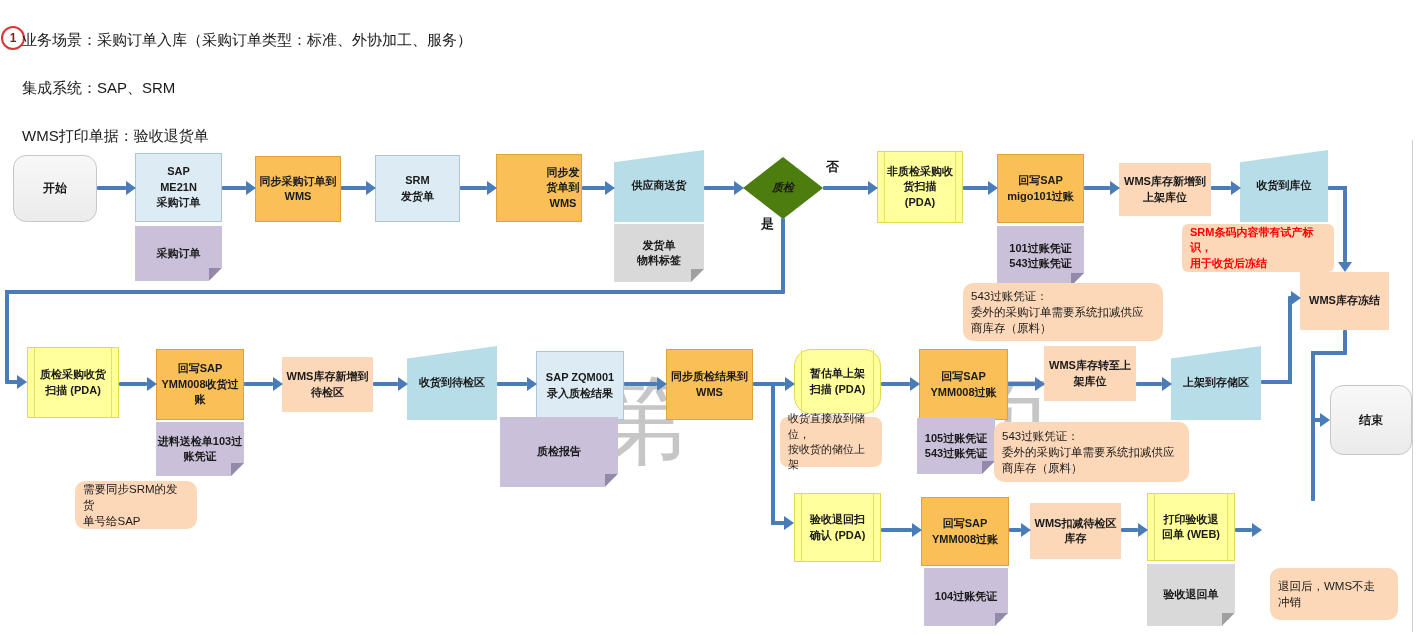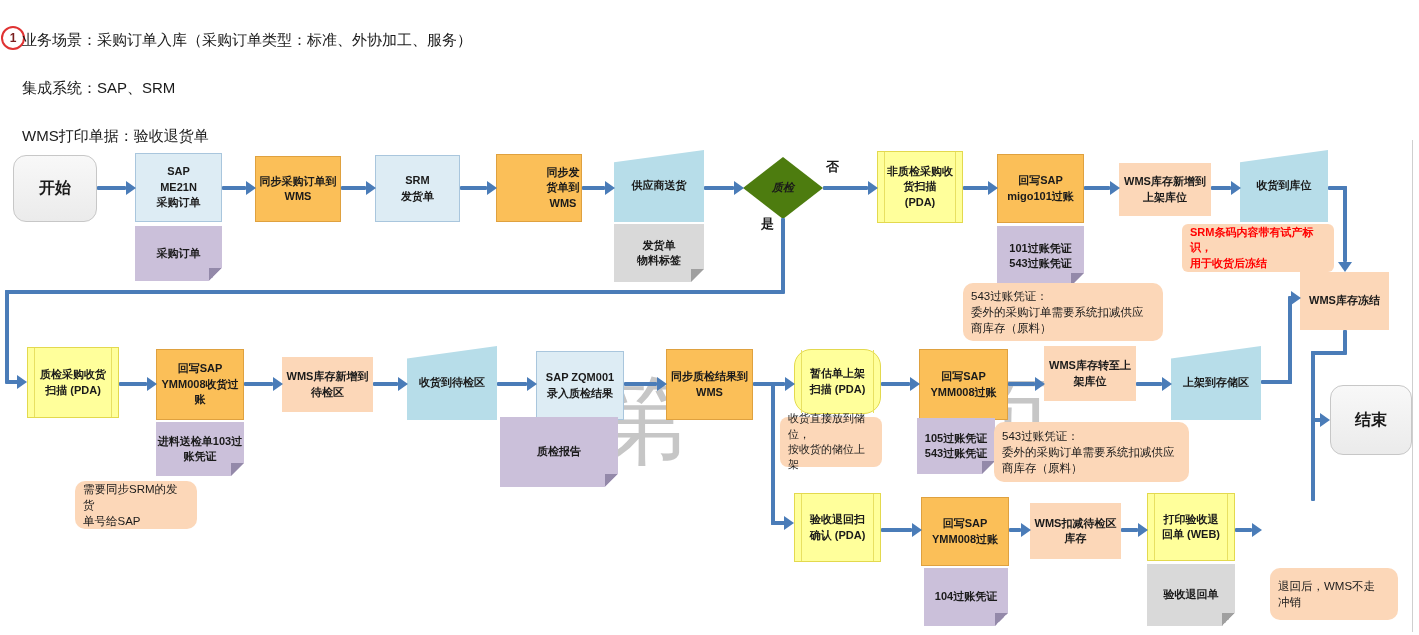--- a/index.html
+++ b/index.html
@@ -11,21 +11,21 @@
           border-radius:50%;font-size:12px;font-weight:bold;color:#7a1f1f;display:flex;
           align-items:center;justify-content:center;background:#fff;}
   
   .wm{position:absolute;left:592px;top:358px;font-size:96px;color:#c6c6c6;letter-spacing:42px;
       z-index:1;font-weight:400;}
   
   .nd{position:absolute;display:flex;align-items:center;justify-content:center;text-align:center;
       font-size:11px;font-weight:bold;line-height:1.4;white-space:pre-line;z-index:2;box-sizing:border-box;}
   .blue{background:#ddecf4;border:1px solid #a9c6dd;}
   .orange{background:#fbbf58;border:1px solid #dfa13f;}
-  .startend{background:linear-gradient(#f8f8f8,#ebebeb);border:1.5px solid #c7c7c7;border-radius:13px;font-size:16px;}
+  .startend{background:linear-gradient(#f8f8f8,#ebebeb);border:1.5px solid #c7c7c7;border-radius:13px;font-size:12px;}
   .peach{background:#fcd7b8;}
   .peachR{background:#fcd7b8;border-radius:10px;font-weight:normal;font-size:11.5px;}
   .yellowP{background:#ffff9b;border:1px solid #e3d94e;}
   .yellowP::before,.yellowP::after{content:"";position:absolute;top:0;bottom:0;width:0;border-left:1px solid #e8e062;}
   .yellowP::before{left:6px;}
   .yellowP::after{right:6px;}
   .trap{background:#b7dde9;clip-path:polygon(0 17%,100% 0%,100% 100%,0% 100%);}
   .diamond{background:#4d7c0f;clip-path:polygon(50% 0,100% 50%,50% 100%,0 50%);
            filter:drop-shadow(0 0 1px #d8d07a);font-style:italic;}
   .fold{clip-path:polygon(0 0,100% 0,100% calc(100% - 13px),calc(100% - 13px) 100%,0 100%);}

